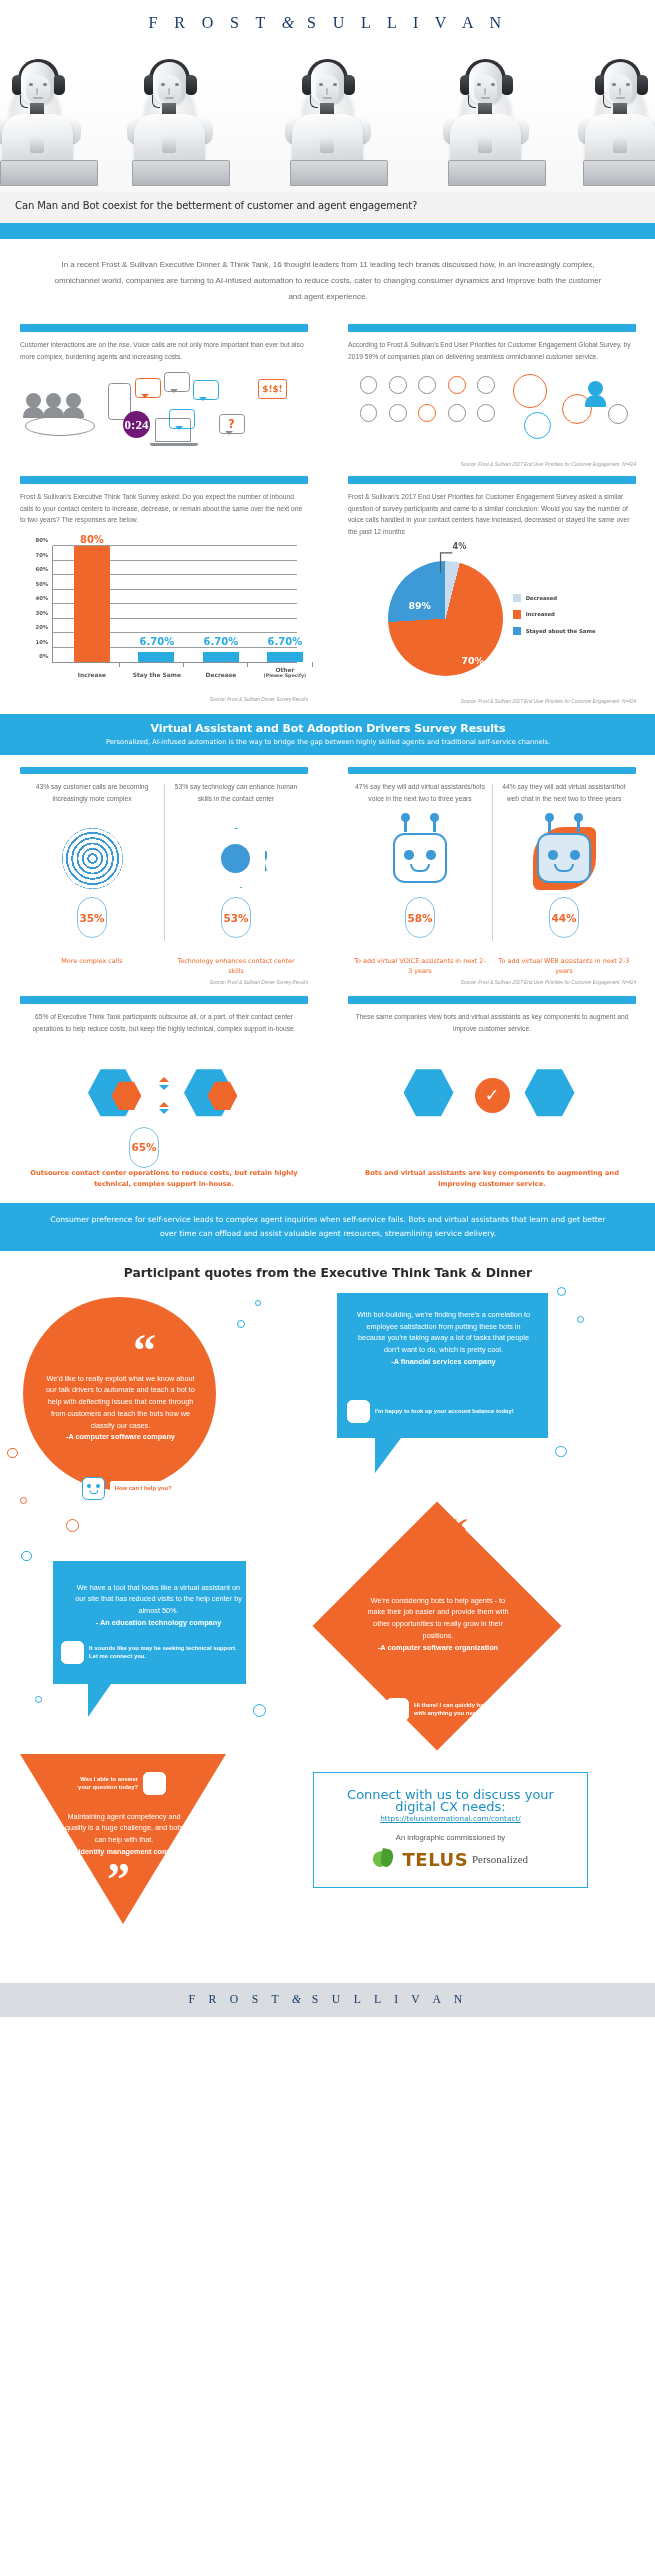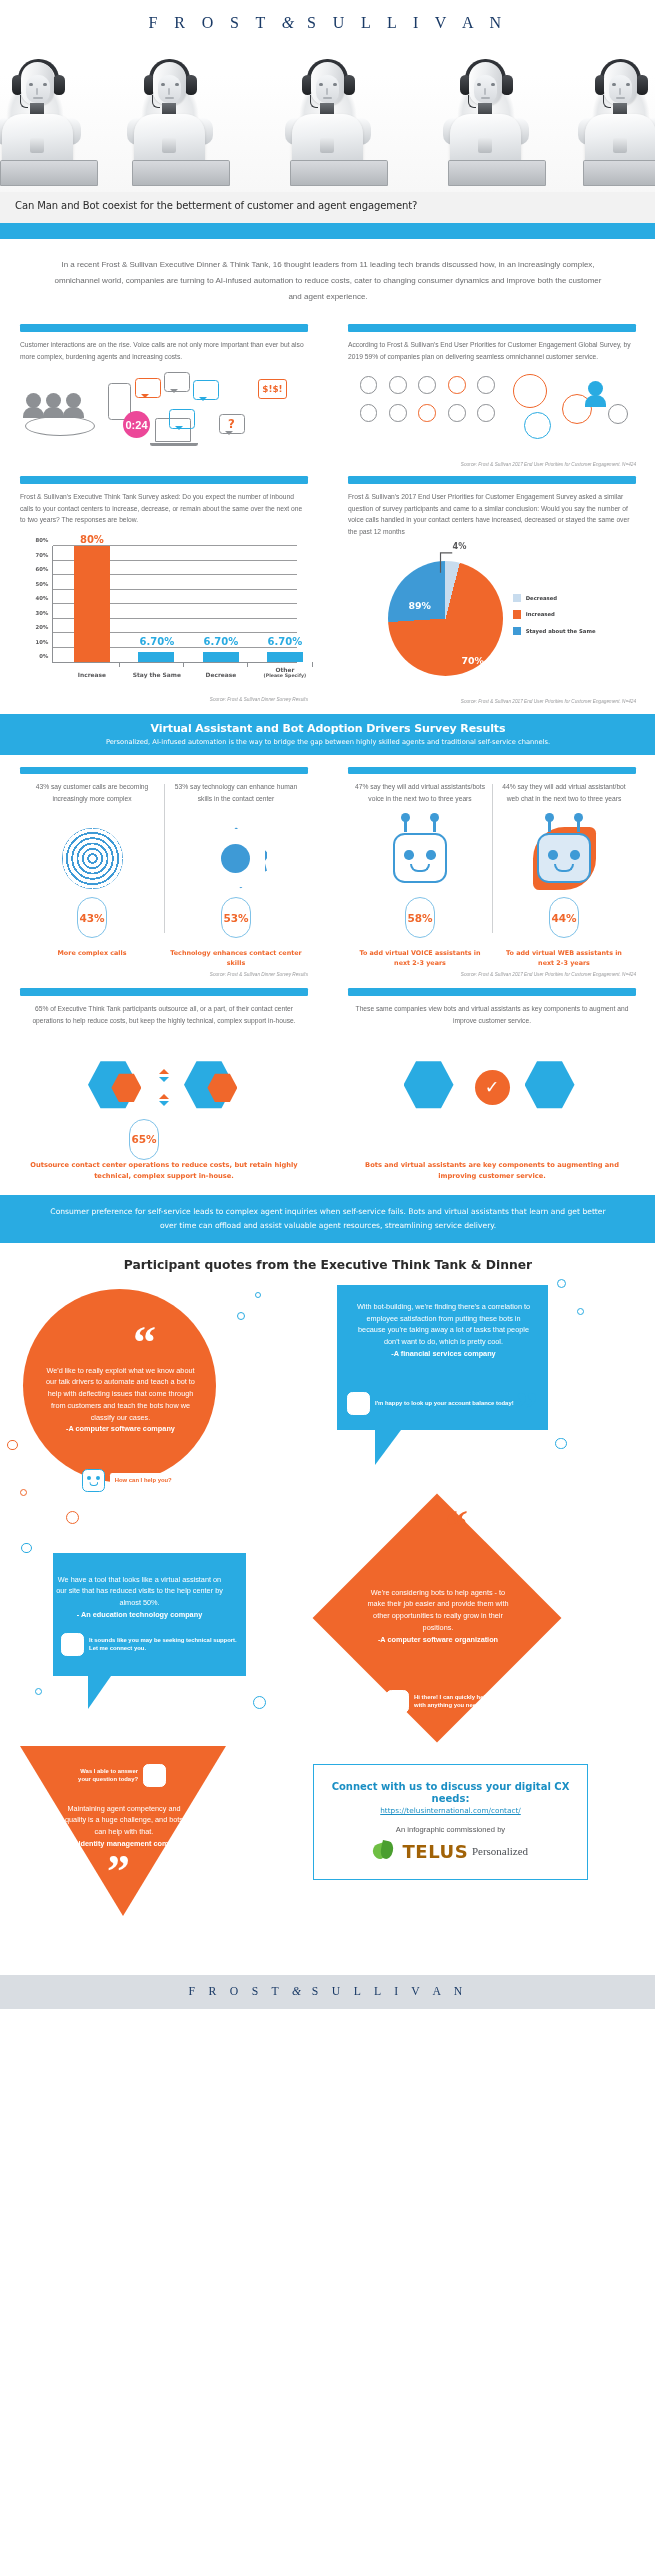--- a/index.html
+++ b/index.html
@@ -114,21 +114,21 @@
   .bubble-g:after{content:"";position:absolute;left:4.7px;bottom:-5.9px;border:4.1px solid transparent;border-top-color:#8d9094;}
   .phone { width:23.4px;height:37px;border:1.8px solid #8d9094;border-radius:3.5px;background:#fff; }
   .laptop-ic { width:36px;height:23.4px;border:1.8px solid #8d9094;border-radius:2.3px 2.3px 0 0;}
   .laptop-ic:after{content:"";position:absolute;left:-5.9px;top:23.4px;width:48px;height:3.5px;background:#8d9094;border-radius:0 0 2.3px 2.3px;}
   .person { width:15px;height:15px;border-radius:50%;background:#29abe2; }
   .person.g { background:#8d9094; }
   .person-body{ position:absolute; top:14px; left:-2.9px; width:21px;height:11.7px;border-radius:9.4px 9.4px 0 0;background:#29abe2;} .person-body.g{background:#8d9094;}
   .ring { border:1.8px solid #29abe2; border-radius:50%; }
   .ring.o { border-color:#f0672b; }
   .ring.g { border-color:#8d9094; }
-  .clockbadge{ width:27px;height:27px;border-radius:50%;background:#ec4899;color:#fff;font-size:11px;font-weight:700;display:flex;align-items:center;justify-content:center;font-family:Liberation Sans, sans-serif;}
+  .clockbadge{ width:27px;height:27px;border-radius:50%;background:#701a75;color:#fff;font-size:13px;font-weight:700;display:flex;align-items:center;justify-content:center;font-family:Liberation Serif, serif;}
   .dollar{ width:29px;height:20px;border:1.8px solid #f0672b;border-radius:2.9px;color:#f0672b;font-weight:800;font-size:8.8px;display:flex;align-items:center;justify-content:center;font-family:"DejaVu Sans",sans-serif;}
   .qmark{ color:#f0672b; font-weight:800; font-size:11.7px; font-family:"DejaVu Sans",sans-serif;}
 
   
   .chart-wrap { padding: 9.4px 5.9px 0 5.9px; }
   .barchart { position:relative; height:145px; }
   .bc-plot { position:absolute; left:26px; right:4.7px; top:10.5px; bottom:17.6px; border-left:1.2px solid #8d9094; border-bottom:1.2px solid #8d9094;}
   .gridline { position:absolute; left:0; right:0; height:0.6px; background:#9b9c9e; }
   .ytick { position:absolute; left:0; transform:translate(-100%,-50%); padding-right:4.7px;
     font-family:"DejaVu Sans",sans-serif; font-size:5.3px; font-weight:700; color:#58585a; }
@@ -180,21 +180,21 @@
   .botface .antb.l{left:5.9px;} .botface .antb.r{right:5.9px;}
   .botface .beye{position:absolute;top:15px;width:9.4px;height:9.4px;border-radius:50%;background:#3e9ad6;}
   .botface .beye.l{left:9.4px;} .botface .beye.r{right:9.4px;}
   .botface .bmouth{position:absolute;bottom:9.4px;left:50%;transform:translateX(-50%);width:20px;height:8.2px;border:2.3px solid #3e9ad6;border-top:none;border-radius:0 0 10.5px 10.5px;}
   .orangeblob{position:absolute;width:63px;height:63px;background:#f0672b;border-radius:50% 10% 50% 10%;z-index:-1;}
   .pill {
     width:30px;height:41px;border:1.2px solid #7fc2e8;border-radius:15px;background:#fff;
     display:flex;align-items:center;justify-content:center; margin: 1.2px auto 0 auto;
   }
   .pill span { font-family:"DejaVu Sans",sans-serif;font-weight:800;font-size:10.5px;color:#f0672b; }
-  .stat-cap { font-family:"DejaVu Sans",sans-serif;font-weight:700;font-size:6.4px;color:#f0672b;line-height:10px;margin-top:10px;}
+  .stat-cap { font-family:"DejaVu Sans",sans-serif;font-weight:400;font-size:6.4px;color:#f0672b;line-height:10px;margin-top:18px;}
 
   
   .row65 { display:flex; }
   .row65 .half { width:328px; padding: 8.2px 20px 0 20px; }
   .art65 { height:123px; position:relative; display:flex; align-items:center; justify-content:center; gap:15px;}
   .hexgroup { width:56px;height:56px;position:relative;}
   .hexgroup .hx{position:absolute;width:50px;height:50px;background:#29abe2;
     clip-path:polygon(25% 3%,75% 3%,100% 50%,75% 97%,25% 97%,0 50%);}
   .hexgroup .hx.o{background:#f0672b;}
   .arrowcol{display:flex;flex-direction:column;gap:2.3px;align-items:center;}
@@ -227,21 +227,21 @@
   .botavatar.white .be{background:#fff;}
   .botavatar .be.l{left:4.1px;} .botavatar .be.r{right:4.1px;}
   .botavatar .bm{position:absolute;bottom:4.7px;left:50%;transform:translateX(-50%);width:9.4px;height:4.1px;border:1.2px solid #29abe2;border-top:none;border-radius:0 0 5.9px 5.9px;}
   .botavatar.white .bm{border-color:#fff;}
   .bottip{ font-size:5.9px; line-height:8.2px; font-weight:700; }
   .ring-deco{ position:absolute; border-radius:50%; border:1.2px solid #29abe2;}
   .ring-deco.o{ border-color:#f0672b; }
 
   
   .cta{ position:absolute; border:1.8px solid #29abe2; background:#fff; text-align:center; }
-  .cta .l1{ font-family:"DejaVu Sans",sans-serif; font-weight:700; font-size:10px; color:#1b8fc4; line-height:11.7px;}
+  .cta .l1{ font-family:"DejaVu Sans",sans-serif; font-weight:400; font-size:13px; color:#1b8fc4; line-height:11.7px;}
   .cta .l2{ font-family:"DejaVu Sans",sans-serif; font-size:7.3px; color:#1b8fc4; text-decoration:underline;margin-top:12px;}
   .cta .l3{ font-size:7.6px; color:#58585a; margin-top:9.4px;}
   .telus{ display:flex; align-items:center; justify-content:center; gap:3.5px; margin-top:7px;}
   .telus-logo{ width:26px;height:20px;position:relative;}
   .telus-logo .g1{position:absolute;left:0;top:2.3px;width:13px;height:15px;background:#6fbf44;border-radius:50% 0 50% 50%;transform:rotate(-18deg);}
   .telus-logo .g2{position:absolute;left:8.2px;top:0;width:11.7px;height:17.6px;background:#4a9e2f;border-radius:0 50% 50% 50%;transform:rotate(12deg);}
   .telus-word{ font-family:"DejaVu Sans",sans-serif; font-weight:700; font-size:18px; color:#a16207; letter-spacing:0.6px;}
   .telus-intl{ font-family:"Liberation Serif",serif; font-size:11px; color:#4b4f54;}
 
   
@@ -514,21 +514,21 @@
   <div class="quad">
     <div class="half">
       <div class="bluebar"></div>
       <div class="half-inner">
         <div class="stat">
           <div class="stat-text">43% say customer calls are becoming increasingly more complex</div>
           <div class="stat-art">
               <div class="maze"></div>
             </div>
           <div class="pill">
-              <span>43%</span>
+              <span>35%</span>
             </div>
           <div class="stat-cap">More complex calls</div>
         </div>
         <div class="stat">
           <div class="stat-text">53% say technology can enhance human skills in the contact center</div>
           <div class="stat-art">
               <div class="gear"></div>
             </div>
           <div class="pill">
               <span>53%</span>
@@ -664,21 +664,21 @@
         </div>
       <div class="bottip" style="color:#fff">I'm happy to look up your account balance today!</div>
     </div>
     <div class="bigquote blue" style="left:515px;top:115px">”</div>
     <div class="ring-deco" style="left:557px;top:1.2px;width:9.4px;height:9.4px"></div>
     <div class="ring-deco" style="left:577px;top:30px;width:7px;height:7px"></div>
     <div class="ring-deco" style="left:555px;top:160px;width:11.7px;height:11.7px"></div>
 
     <div class="qsquare" style="left:53px;top:275px;width:193px;height:123px"></div>
     <div class="qtriangle" style="left:88px;top:398px;border-left:0 solid transparent;border-right:23.4px solid transparent;border-top:33px solid #29abe2;"></div>
-    <div class="qtext" style="left:55px;top:296px;width:169px">
+    <div class="qtext" style="left:74px;top:296px;width:169px">
       <span>We have a tool that looks like a virtual assistant on our site that has reduced visits to the help center by almost 50%.</span><br>
       <b>- An education technology company</b>
     </div>
     <div class="botbox" style="left:61px;top:355px;width:176px">
       <div class="botavatar white">
           <span class="be l"></span>
           <span class="be r"></span>
           <span class="bm"></span>
         </div>
       <div class="bottip" style="color:#fff">It sounds like you may be seeking technical support. Let me connect you.</div>

